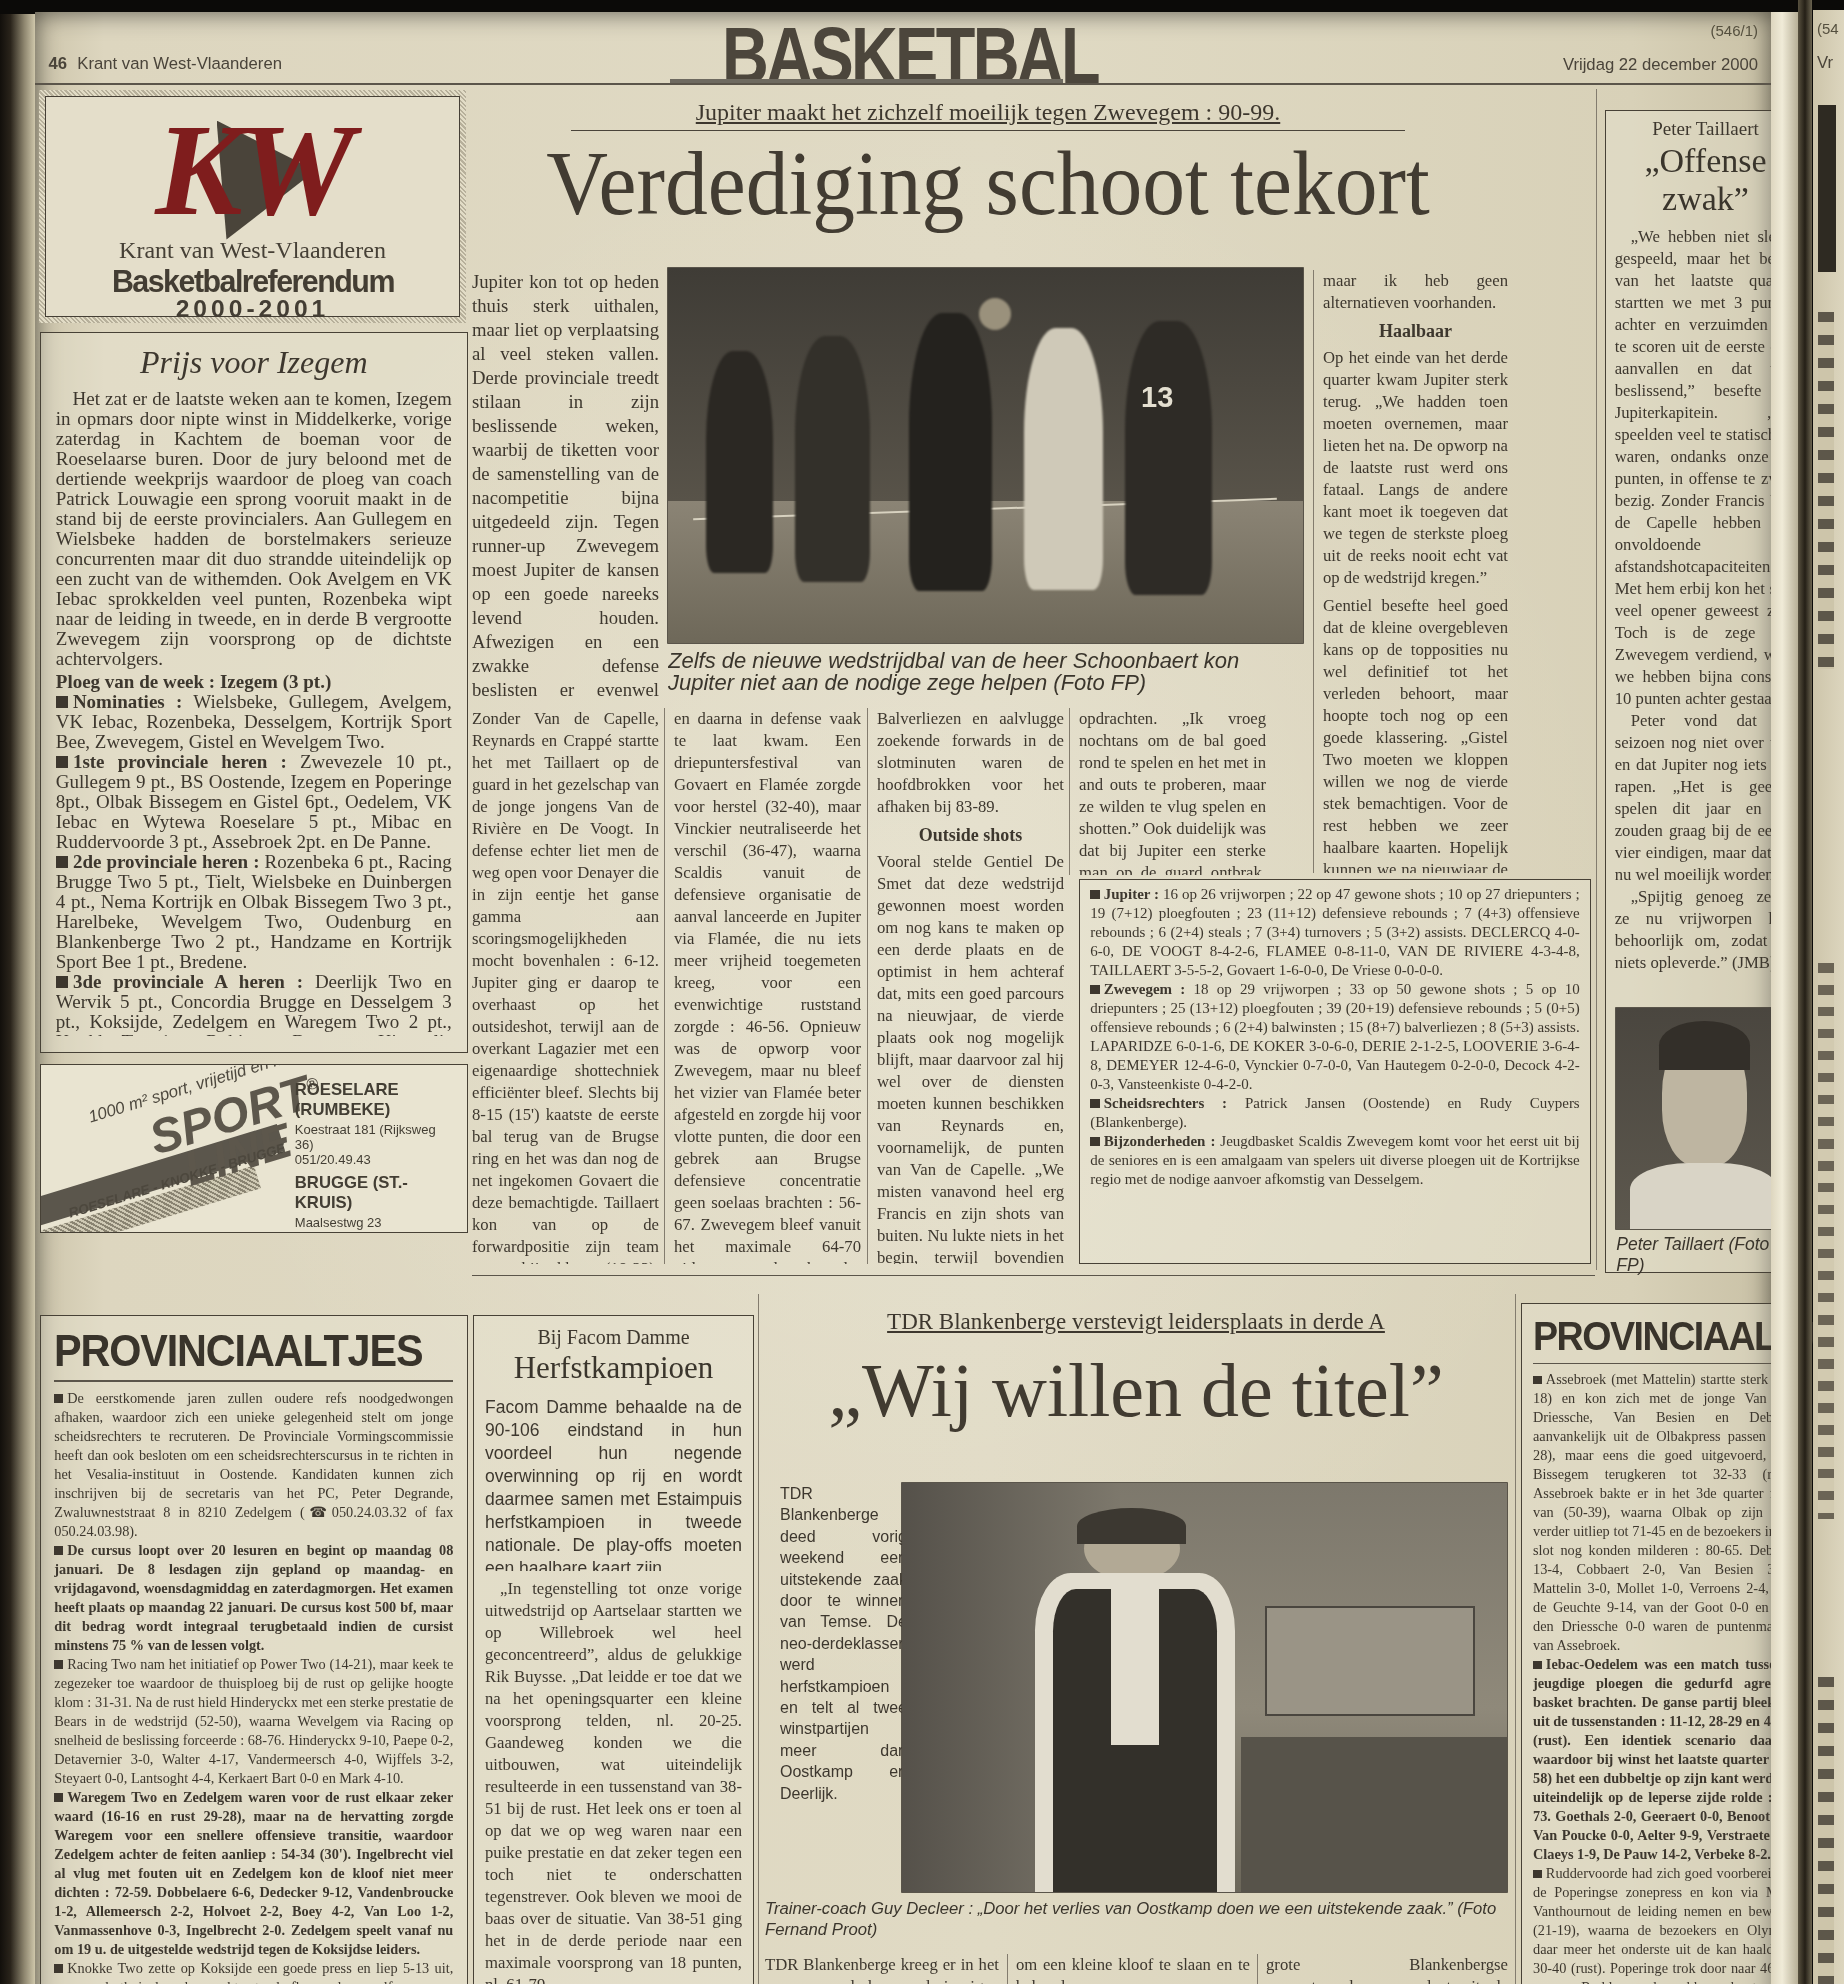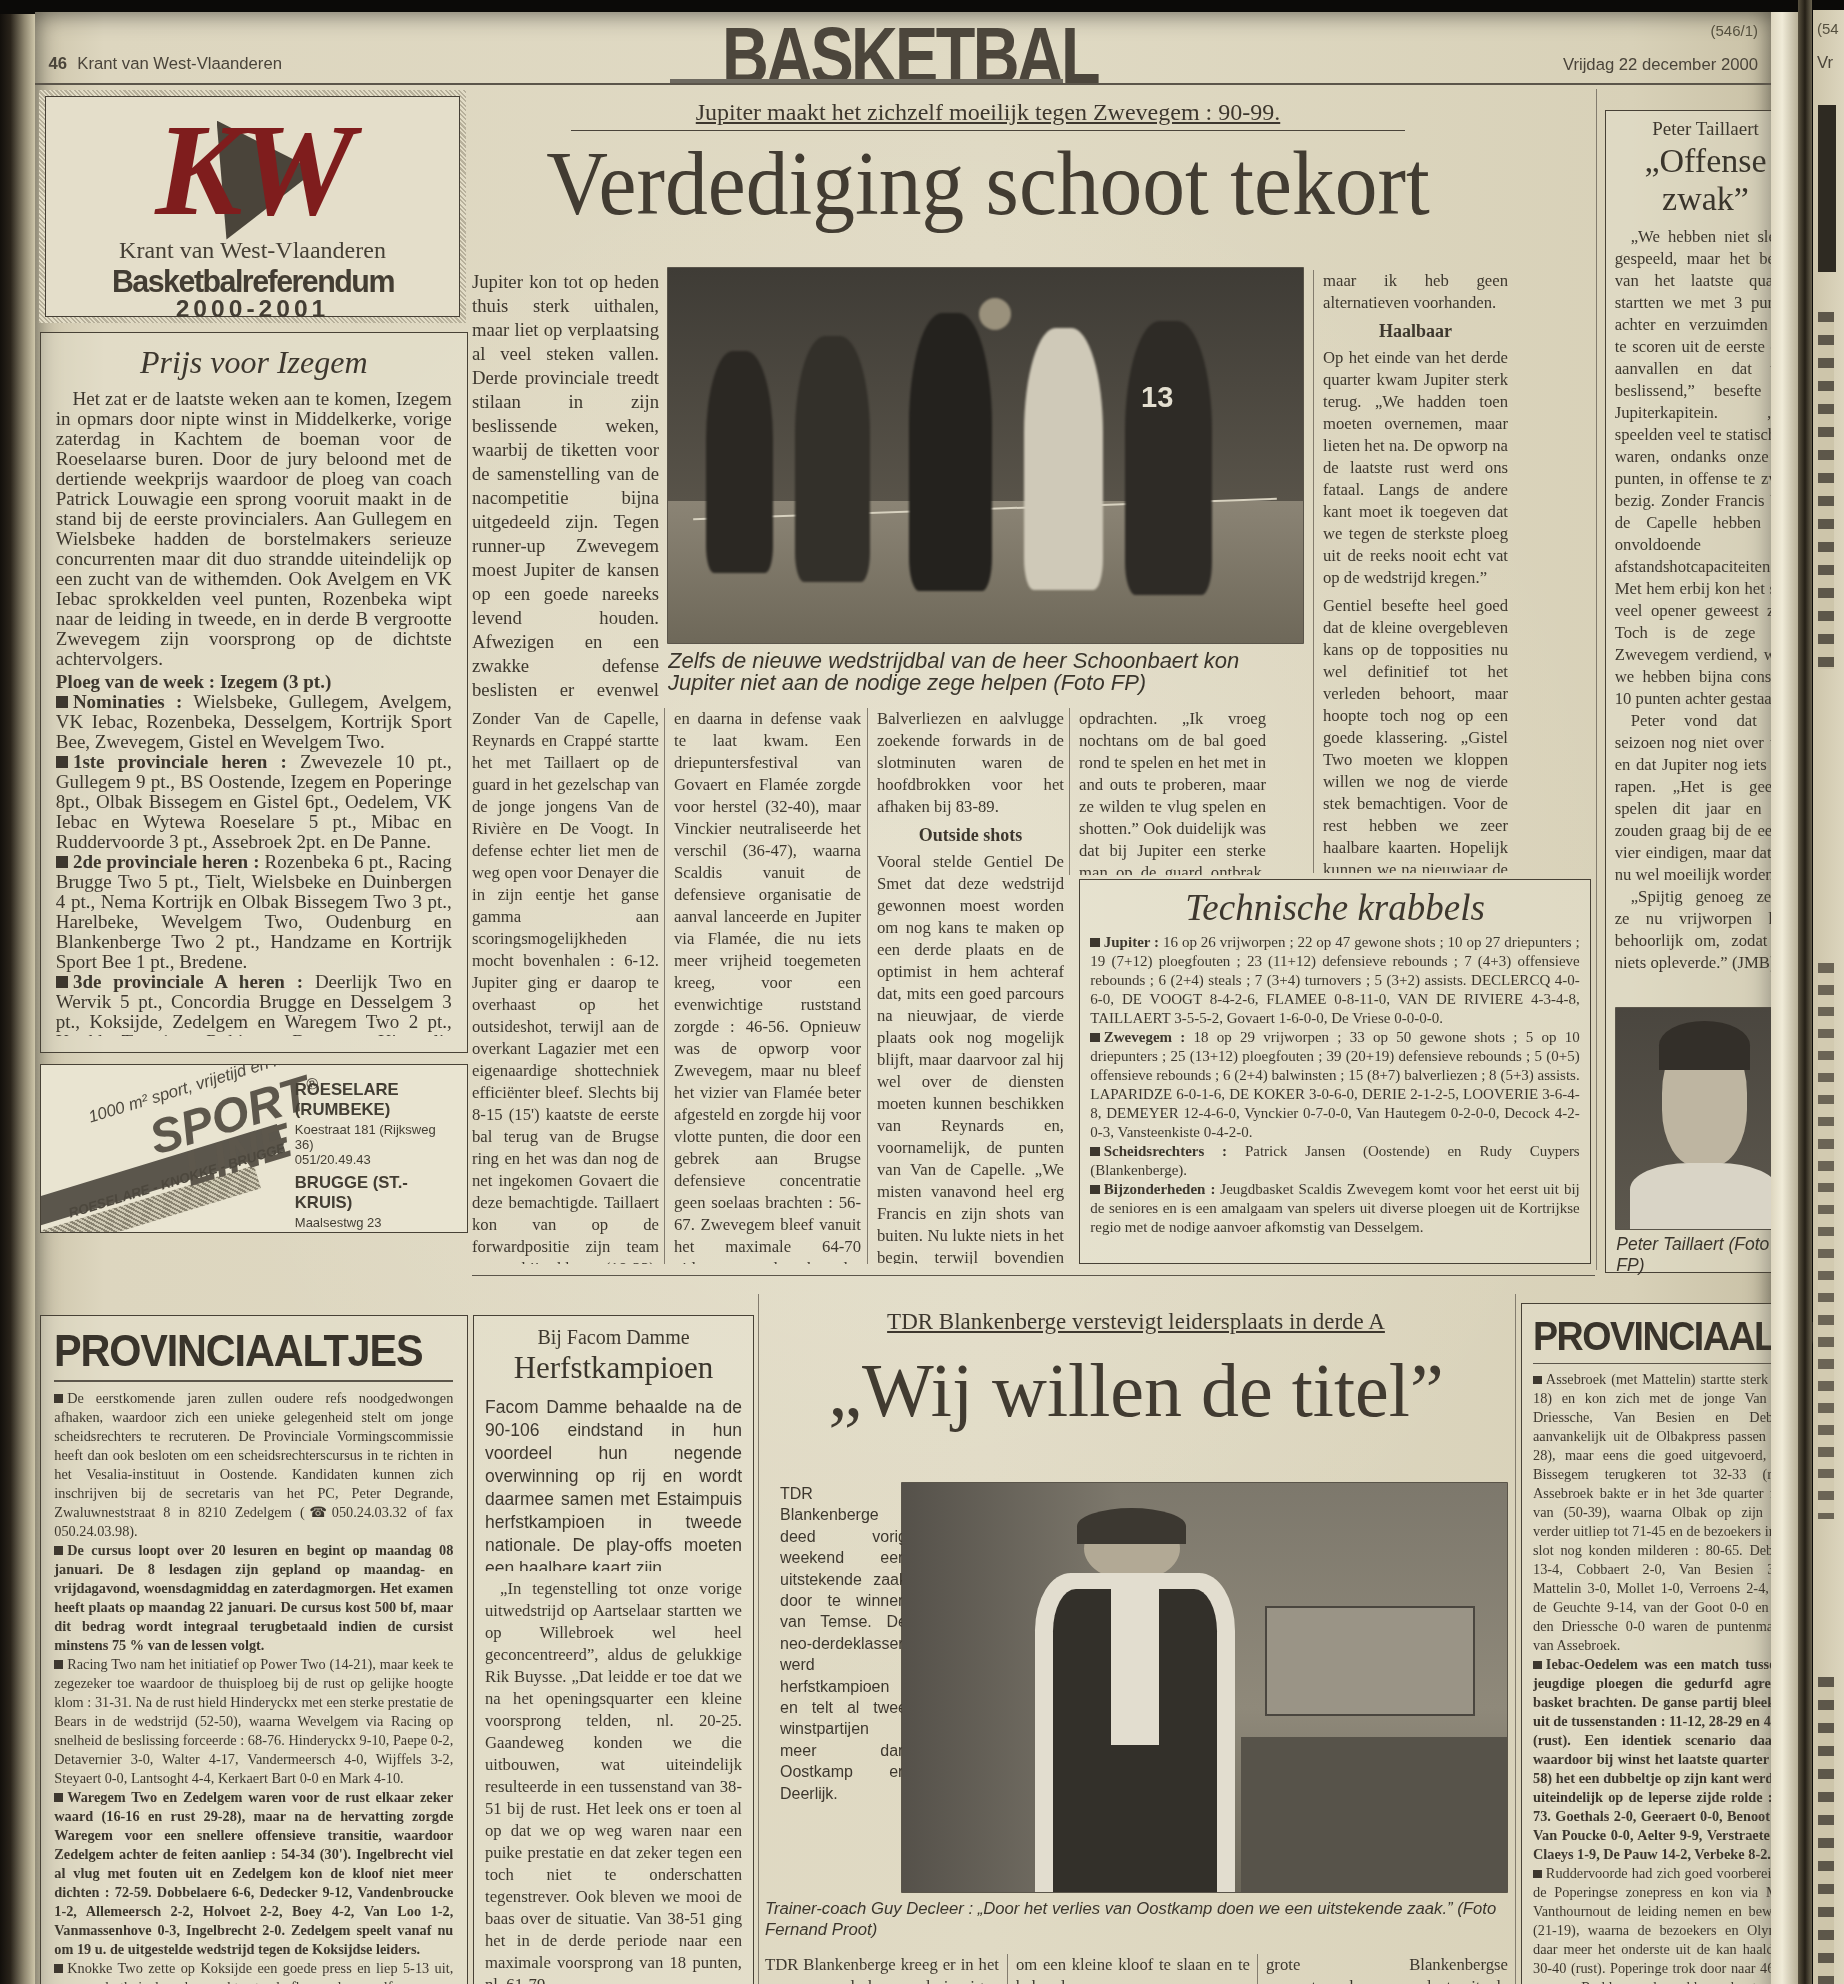--- a/index.html
+++ b/index.html
@@ -160,23 +160,20 @@
 
     <div class="abs rule-v" style="left:1278px;top:258px;width:0.8px;height:603px;"></div>
     <div class="col bodytxt" style="left:1288px;top:258px;width:185px;height:603px;font-size:16.7px;line-height:22px;">
       <p style="margin:0;">maar ik heb geen alternatieven voorhanden.</p>
       <p class="subhead" style="margin:5.6px 0;font-size:18px;">Haalbaar</p>
       <p style="margin:0;">Op het einde van het derde quarter kwam Jupiter sterk terug. „We hadden toen moeten overnemen, maar lieten het na. De opworp na de laatste rust werd ons fataal. Langs de andere kant moet ik toegeven dat we tegen de sterkste ploeg uit de reeks nooit echt vat op de wedstrijd kregen.”</p>
       <p style="margin:5.6px 0 0 0;">Gentiel besefte heel goed dat de kleine overgebleven kans op de topposities nu wel definitief tot het verleden behoort, maar hoopte toch nog op een goede klassering. „Gistel Two moeten we kloppen willen we nog de vierde stek bemachtigen. Voor de rest hebben we zeer haalbare kaarten. Hopelijk kunnen we na nieuwjaar de afwezigen recupereren en alzo onze doelstelling realiseren. Onafgezien wat er nog bijkomt kunnen we er in ieder geval al op rekenen dat zeker slukken binnen is van die nieuwe concurrenten.”</p>
     </div>
 
     <div class="abs box clip" style="left:1044px;top:867px;width:510px;height:383px;">
-      <div class="serif" style="text-align:center;font-style:italic;font-size:37px;margin-top:5.6px;color:#3d372e;">
-        <span>Technische krabbels</span>
-      </div>
       <div class="bodytxt clip" style="margin:4.8px 10.3px 0 10.3px;height:318px;font-size:15px;line-height:19px;">
         <p style="margin:0;"><span class="sq"></span><b>Jupiter :</b> <span>16 op 26 vrijworpen ; 22 op 47 gewone shots ; 10 op 27 driepunters ; 19 (7+12) ploegfouten ; 23 (11+12) defensieve rebounds ; 7 (4+3) offensieve rebounds ; 6 (2+4) steals ; 7 (3+4) turnovers ; 5 (3+2) assists. DECLERCQ 4-0-6-0, DE VOOGT 8-4-2-6, FLAMEE 0-8-11-0, VAN DE RIVIERE 4-3-4-8, TAILLAERT 3-5-5-2, Govaert 1-6-0-0, De Vriese 0-0-0-0.</span></p>
         <p style="margin:0;"><span class="sq"></span><b>Zwevegem :</b> <span>18 op 29 vrijworpen ; 33 op 50 gewone shots ; 5 op 10 driepunters ; 25 (13+12) ploegfouten ; 39 (20+19) defensieve rebounds ; 5 (0+5) offensieve rebounds ; 6 (2+4) balwinsten ; 15 (8+7) balverliezen ; 8 (5+3) assists. LAPARIDZE 6-0-1-6, DE KOKER 3-0-6-0, DERIE 2-1-2-5, LOOVERIE 3-6-4-8, DEMEYER 12-4-6-0, Vynckier 0-7-0-0, Van Hautegem 0-2-0-0, Decock 4-2-0-3, Vansteenkiste 0-4-2-0.</span></p>
         <p style="margin:0;"><span class="sq"></span><b>Scheidsrechters :</b> <span>Patrick Jansen (Oostende) en Rudy Cuypers (Blankenberge).</span></p>
         <p style="margin:0;"><span class="sq"></span><b>Bijzonderheden :</b> <span>Jeugdbasket Scaldis Zwevegem komt voor het eerst uit bij de seniores en is een amalgaam van spelers uit diverse ploegen uit de Kortrijkse regio met de nodige aanvoer afkomstig van Desselgem.</span></p>
       </div>
     </div>
 
     <div class="abs rule-v" style="left:1561px;top:77px;width:0.8px;height:1181px;"></div>
     <div class="abs box" style="left:1570px;top:98px;width:199px;height:1161px;">

